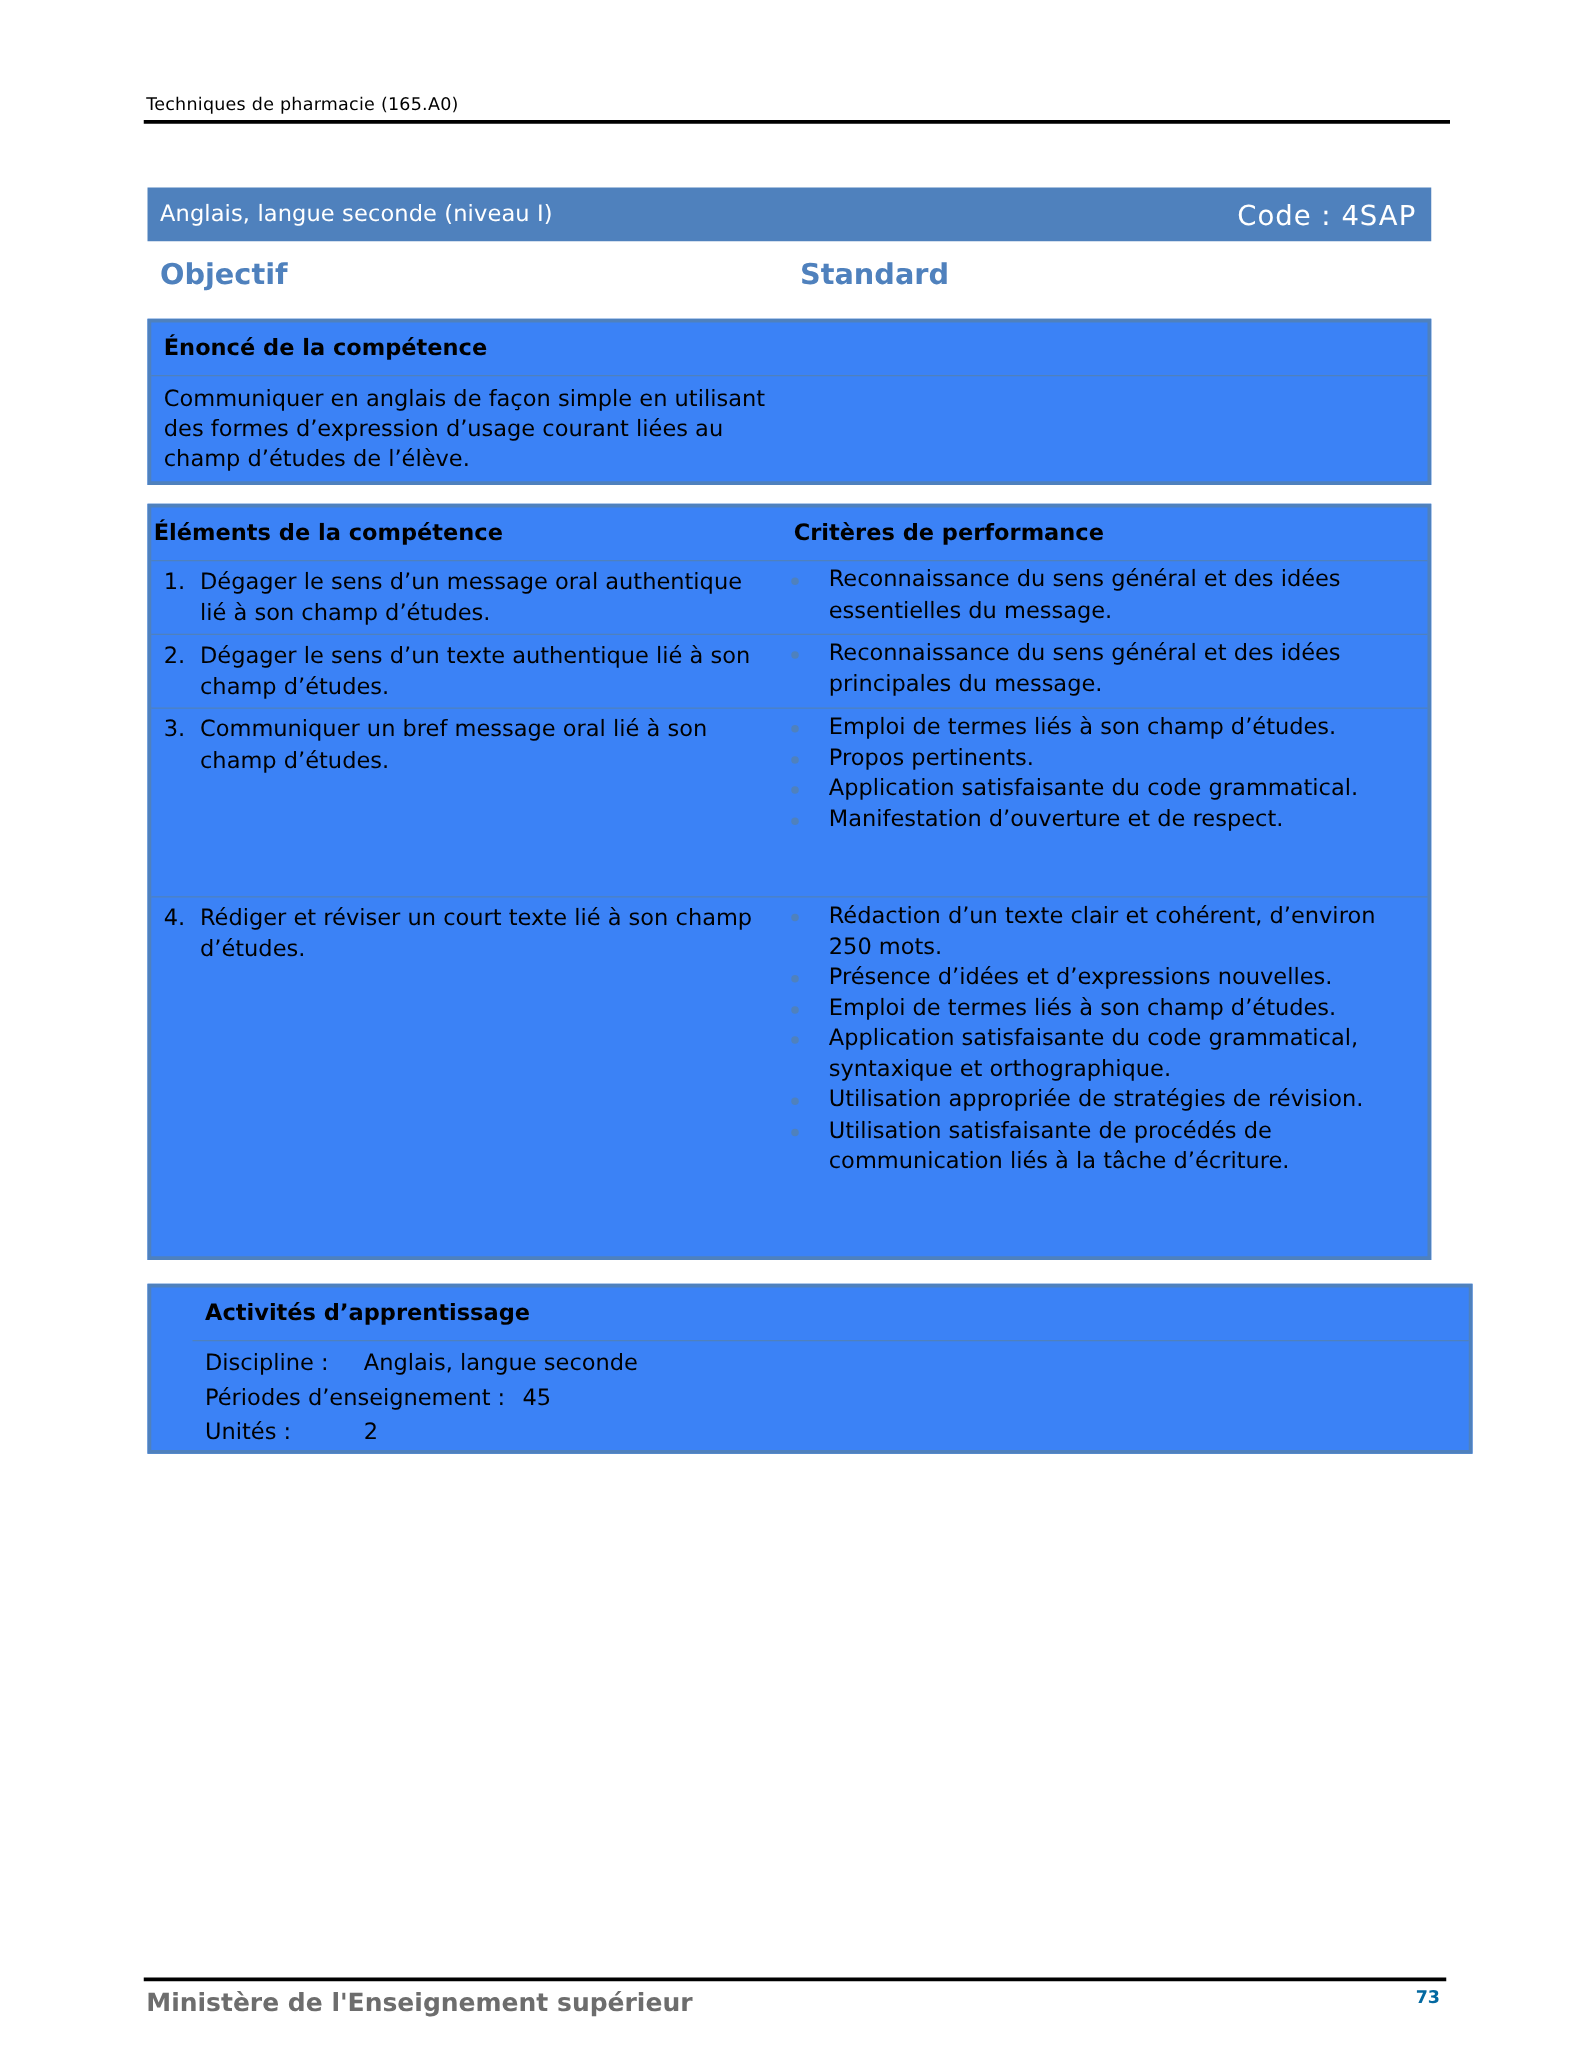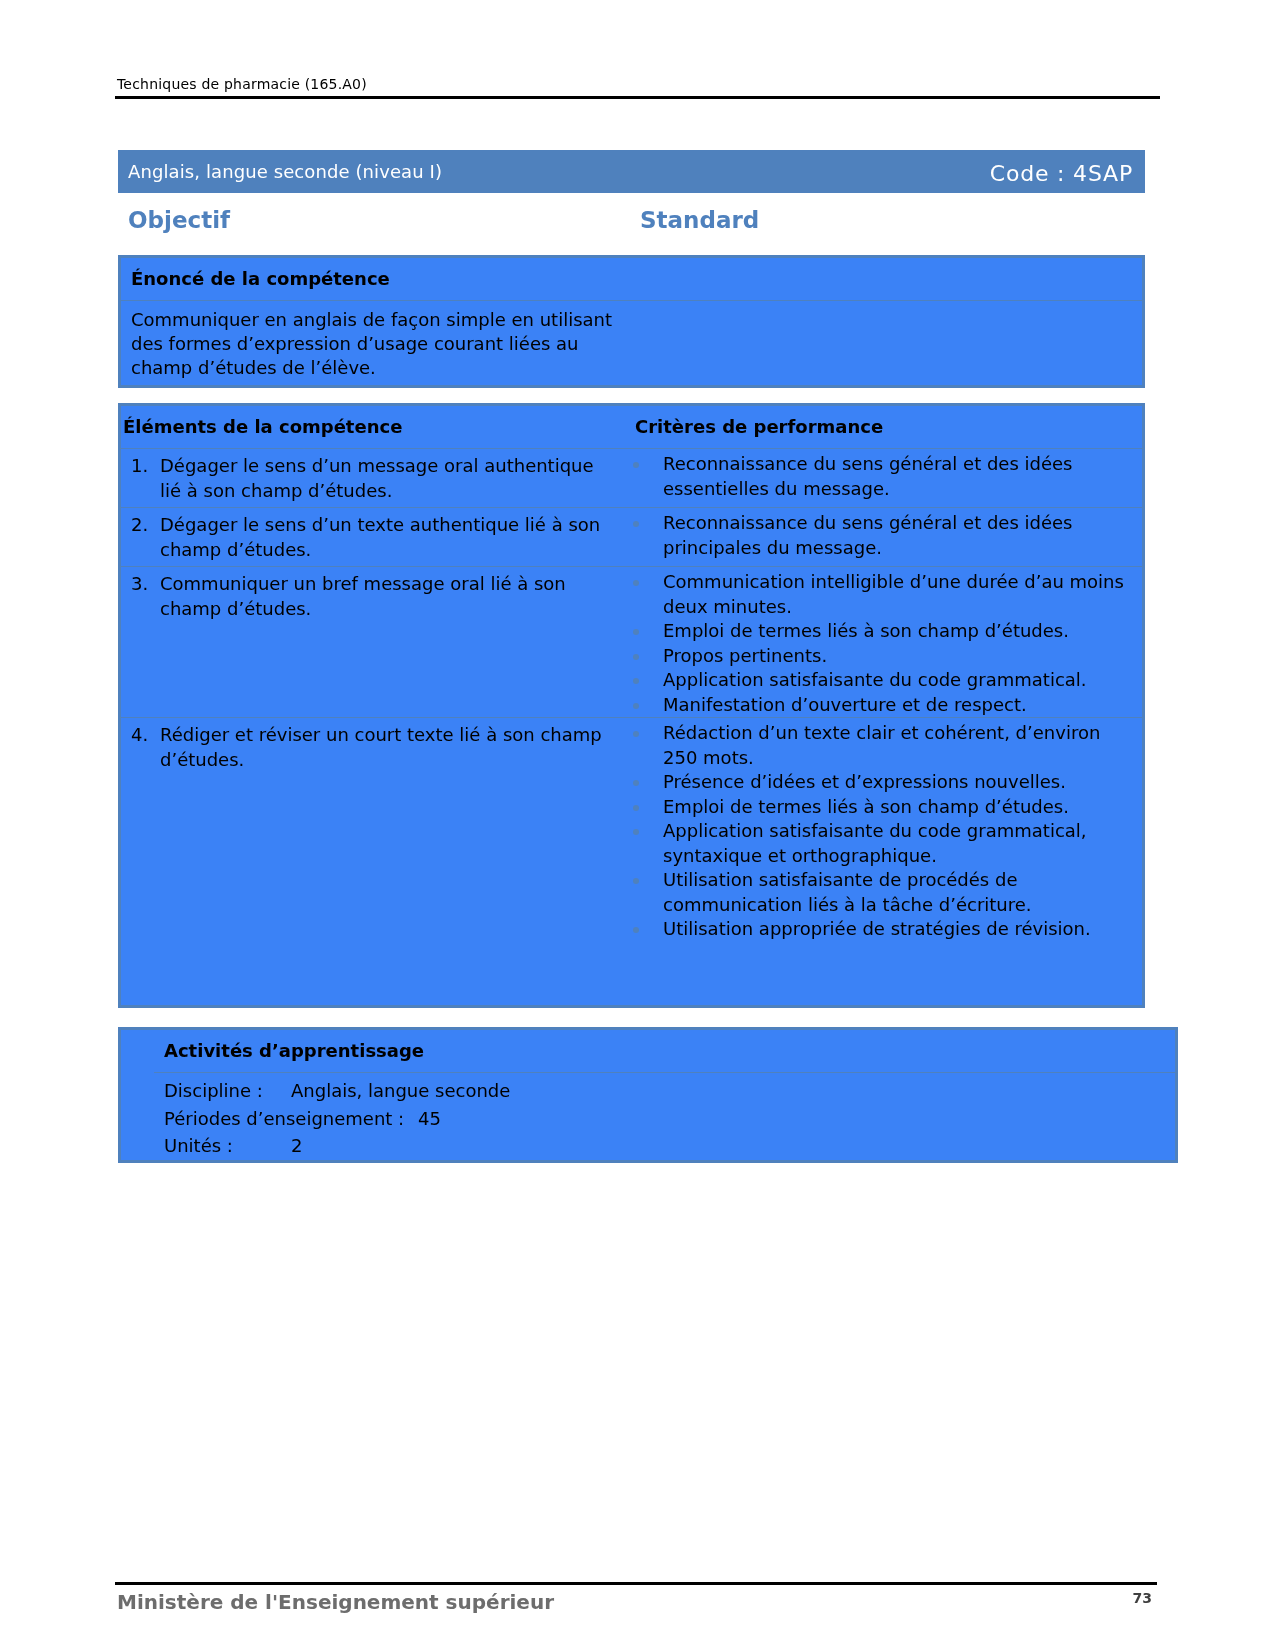--- a/index.html
+++ b/index.html
@@ -41,21 +41,21 @@
 
     .activites { top: 1027px; height: 130px; padding-left: 33px; }
     .activites .head { height: 42px; line-height: 42px; }
     .activites .body { padding-top: 4px; line-height: 27.5px; }
     .act-line { position: relative; height: 27.5px; }
     .act-label { position: absolute; left: 0; }
     .act-value { position: absolute; }
 
     .footer-rule { left: 115px; top: 1582px; width: 1042px; height: 3px; background: #000; }
     .footer-left { left: 117px; top: 1590px; font-size: 20px; font-weight: bold; color: #6d6d6d; }
-    .footer-right { left: 1100px; width: 52px; text-align: right; top: 1590px; font-size: 14px; font-weight: bold; color: #404040; }
+    .footer-right { left: 1100px; width: 52px; text-align: right; top: 1590px; font-size: 14px; font-weight: bold; color: #0369a1; }
   </style>
 </head>
 <body>
 
 <div class="abs page-header-text">Techniques de pharmacie (165.A0)</div>
 <div class="abs page-header-rule"></div>
 
 <div class="abs course-bar">
   <span class="course-title">Anglais, langue seconde (niveau I)</span>
   <span class="course-code">Code : 4SAP</span>
@@ -92,39 +92,38 @@
         <div class="c2">
           <div class="crit"><span class="bullet"></span><span>Reconnaissance du sens général et des idées principales du message.</span></div>
         </div>
       </div>
       <div class="el-row" style="height: 150px;">
         <div class="c1">
           <span class="num">3.</span>
           <div class="el-text">Communiquer un bref message oral lié à son champ d’études.</div>
         </div>
         <div class="c2">
-          <div class="crit"><span class="bullet"></span><span>Communication intelligible d’une durée d’au moins deux minutes.</span></div>
           <div class="crit"><span class="bullet"></span><span>Emploi de termes liés à son champ d’études.</span></div>
           <div class="crit"><span class="bullet"></span><span>Propos pertinents.</span></div>
           <div class="crit"><span class="bullet"></span><span>Application satisfaisante du code grammatical.</span></div>
           <div class="crit"><span class="bullet"></span><span>Manifestation d’ouverture et de respect.</span></div>
         </div>
       </div>
       <div class="el-row">
         <div class="c1">
           <span class="num">4.</span>
           <div class="el-text">Rédiger et réviser un court texte lié à son champ d’études.</div>
         </div>
         <div class="c2">
           <div class="crit"><span class="bullet"></span><span>Rédaction d’un texte clair et cohérent, d’environ 250 mots.</span></div>
           <div class="crit"><span class="bullet"></span><span>Présence d’idées et d’expressions nouvelles.</span></div>
           <div class="crit"><span class="bullet"></span><span>Emploi de termes liés à son champ d’études.</span></div>
           <div class="crit"><span class="bullet"></span><span>Application satisfaisante du code grammatical, syntaxique et orthographique.</span></div>
+          <div class="crit"><span class="bullet"></span><span>Utilisation appropriée de stratégies de révision.</span></div>
           <div class="crit"><span class="bullet"></span><span>Utilisation satisfaisante de procédés de communication liés à la tâche d’écriture.</span></div>
-          <div class="crit"><span class="bullet"></span><span>Utilisation appropriée de stratégies de révision.</span></div>
         </div>
       </div>
     </div>
 </div>
 
 <div class="abs box activites">
   <div class="head">Activités d’apprentissage</div>
   <div class="body">
     <div class="act-line">
       <span class="act-label">Discipline :</span>

